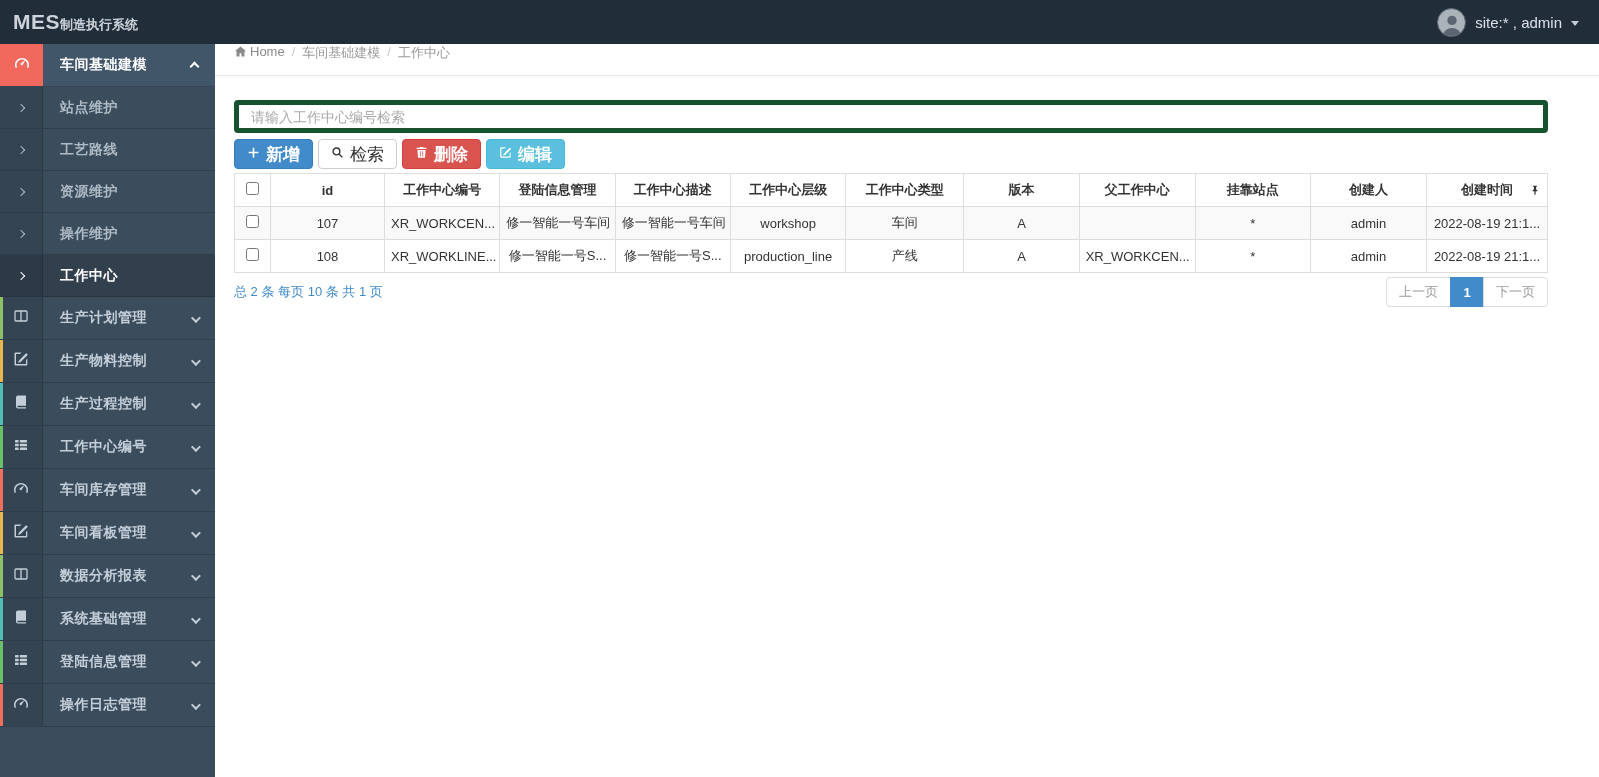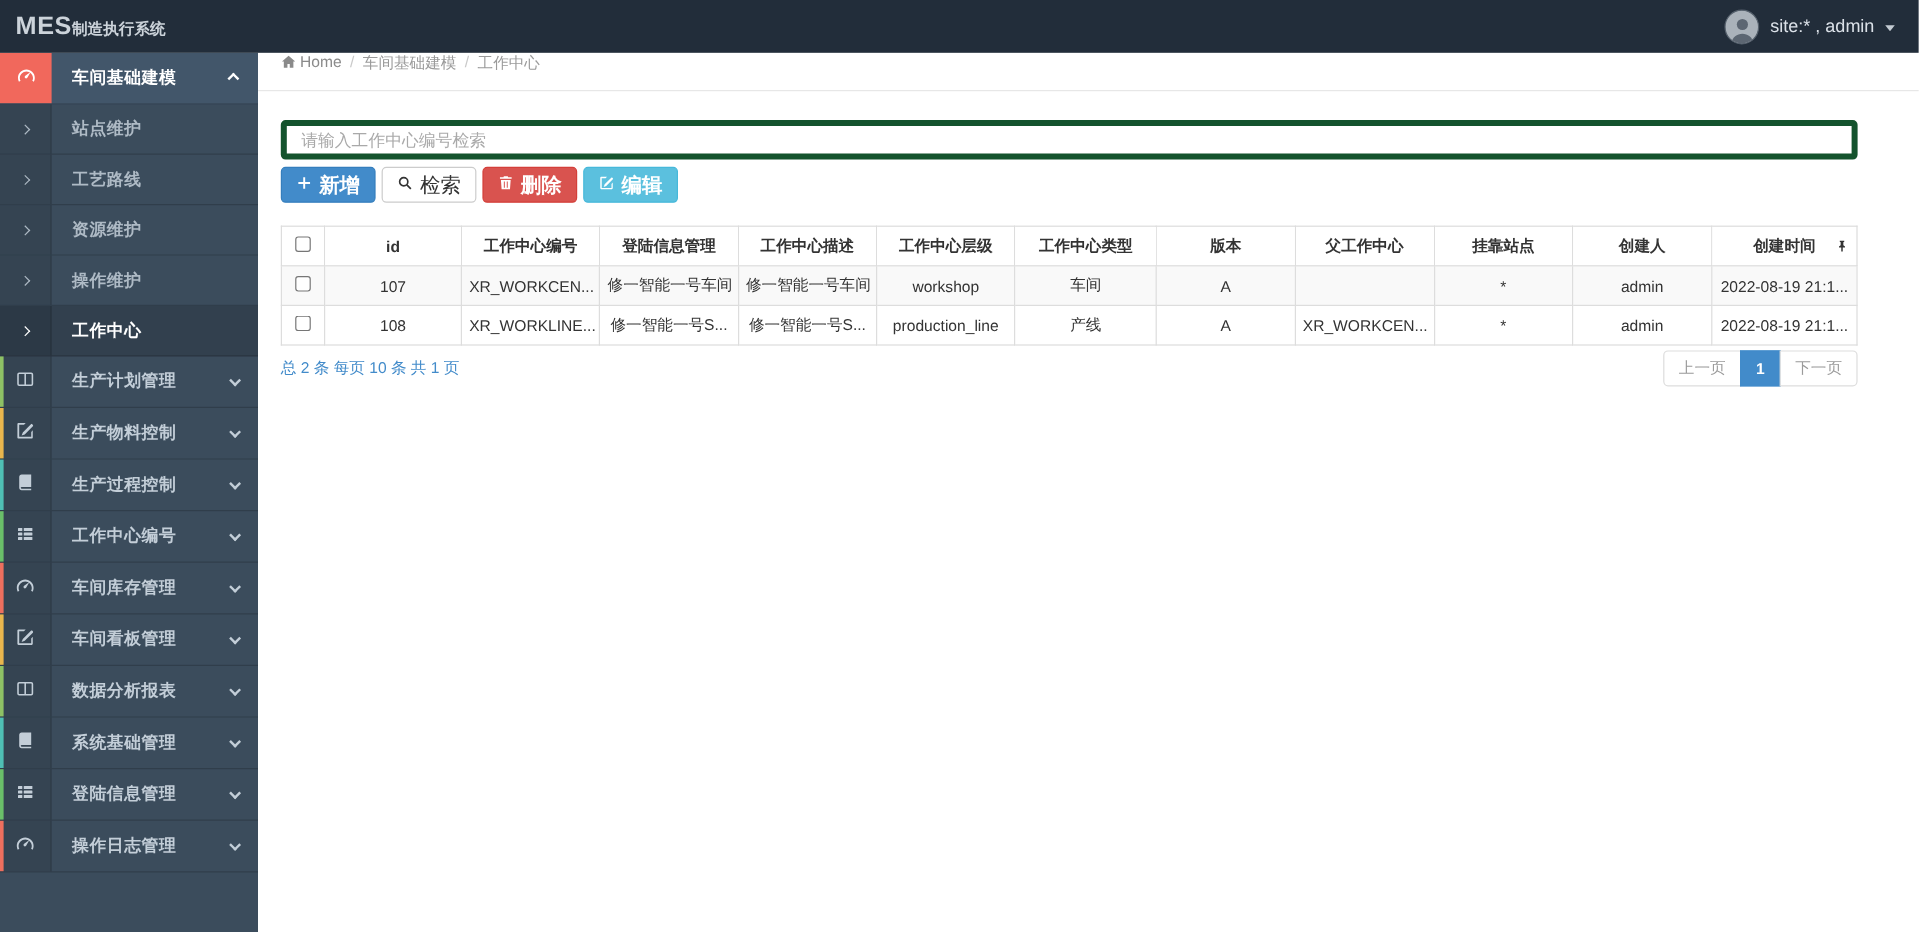--- a/index.html
+++ b/index.html
@@ -101,21 +101,21 @@
     font-size: 17px; font-family: inherit; cursor: pointer;
     display: inline-flex; align-items: center; gap: 6px;
     border: 1px solid transparent; font-weight: bold;
   }
   .btn svg { width: 13px; height: 13px; }
   .btn-primary { background: #428bca; border-color: #357ebd; color: #fff; }
   .btn-default { background: #fff; border-color: #ccc; color: #333; font-weight: normal; }
   .btn-danger  { background: #d9534f; border-color: #d43f3a; color: #fff; }
   .btn-info    { background: #5bc0de; border-color: #46b8da; color: #fff; }
 
-  .grid { margin-top: 19px; width: 100%; border-collapse: collapse; font-size: 13px; color: #333; table-layout: fixed; }
+  .grid { margin-top: 4px; width: 100%; border-collapse: collapse; font-size: 13px; color: #333; table-layout: fixed; }
   .grid th, .grid td {
     border: 1px solid #ddd; height: 33px; text-align: center;
     padding: 0 6px; overflow: hidden; white-space: nowrap;
   }
   .grid th { font-weight: bold; background: #fff; position: relative; }
   .grid tbody tr:nth-child(odd) { background: #f9f9f9; }
   .grid input[type=checkbox] { width: 13px; height: 13px; cursor: pointer; }
   .pin-icon { position: absolute; right: 7px; top: 50%; transform: translateY(-50%); cursor: pointer; }
   .pin-icon svg { width: 10px; height: 11px; fill: #333; display: block; }
 

